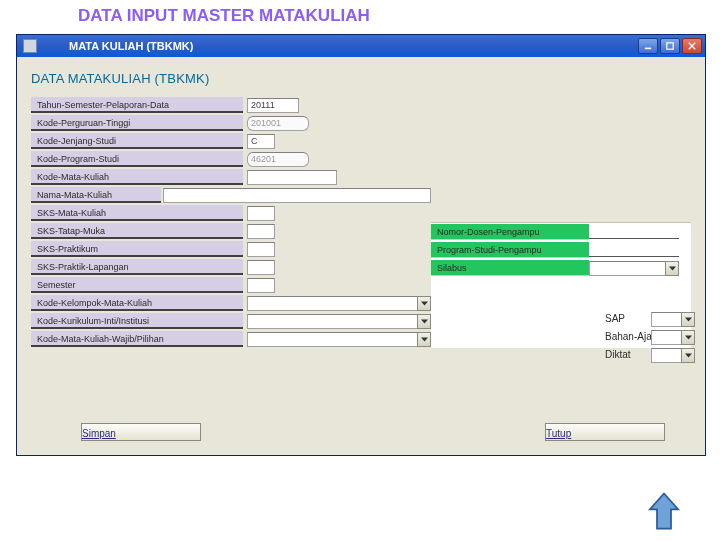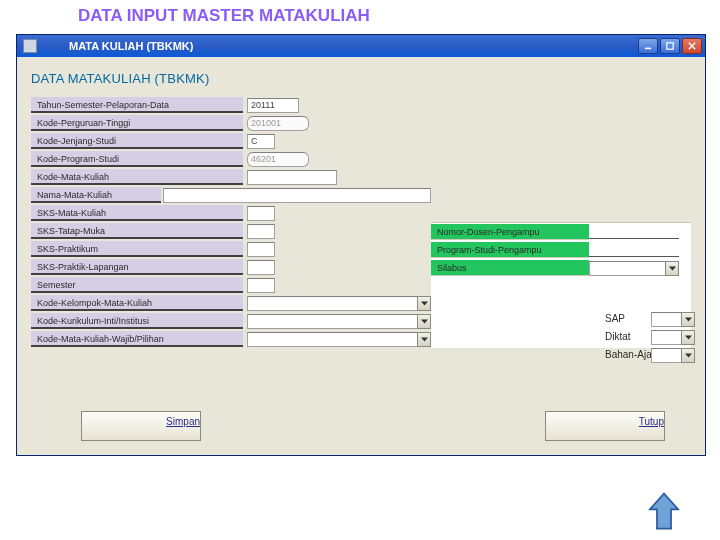--- a/index.html
+++ b/index.html
@@ -140,26 +140,26 @@
   .button-row {
     position: absolute;
     left: 0; right: 0;
     bottom: 14px;
     display: flex;
     justify-content: space-between;
     padding: 0 40px 0 64px;
   }
   .btn {
     min-width: 120px;
-    height: 30px;
+    height: 18px;
     background: linear-gradient(to bottom, #fdfdf8, #e6e3d4);
     border: 1px solid #8a8a7a;
     font-size: 10px;
     color: #2a2a8a;
-    text-align: right;
+    text-align: left;
     line-height: 20px;
     text-decoration: underline;
   }
   .arrow-badge {
     position: absolute;
     right: 38px;
     bottom: 8px;
     width: 36px; height: 42px;
   }
   .arrow-badge svg { width: 100%; height: 100%; }
@@ -331,32 +331,32 @@
           <div class="dropdown">
             <div class="field"></div>
             <div class="drop-btn">
                 <svg viewBox="0 0 10 6">
                   <path d="M0 0 L5 6 L10 0 Z" fill="#333"></path>
                 </svg>
               </div>
           </div>
         </div>
         <div class="row">
+          <div class="lbl">Bahan-Ajar</div>
+          <div class="dropdown">
+            <div class="field"></div>
+            <div class="drop-btn">
+                <svg viewBox="0 0 10 6">
+                  <path d="M0 0 L5 6 L10 0 Z" fill="#333"></path>
+                </svg>
+              </div>
+          </div>
+        </div>
+        <div class="row">
           <div class="lbl">Diktat</div>
-          <div class="dropdown">
-            <div class="field"></div>
-            <div class="drop-btn">
-                <svg viewBox="0 0 10 6">
-                  <path d="M0 0 L5 6 L10 0 Z" fill="#333"></path>
-                </svg>
-              </div>
-          </div>
-        </div>
-        <div class="row">
-          <div class="lbl">Bahan-Ajar</div>
           <div class="dropdown">
             <div class="field"></div>
             <div class="drop-btn">
                 <svg viewBox="0 0 10 6">
                   <path d="M0 0 L5 6 L10 0 Z" fill="#333"></path>
                 </svg>
               </div>
           </div>
         </div>
       </div>

